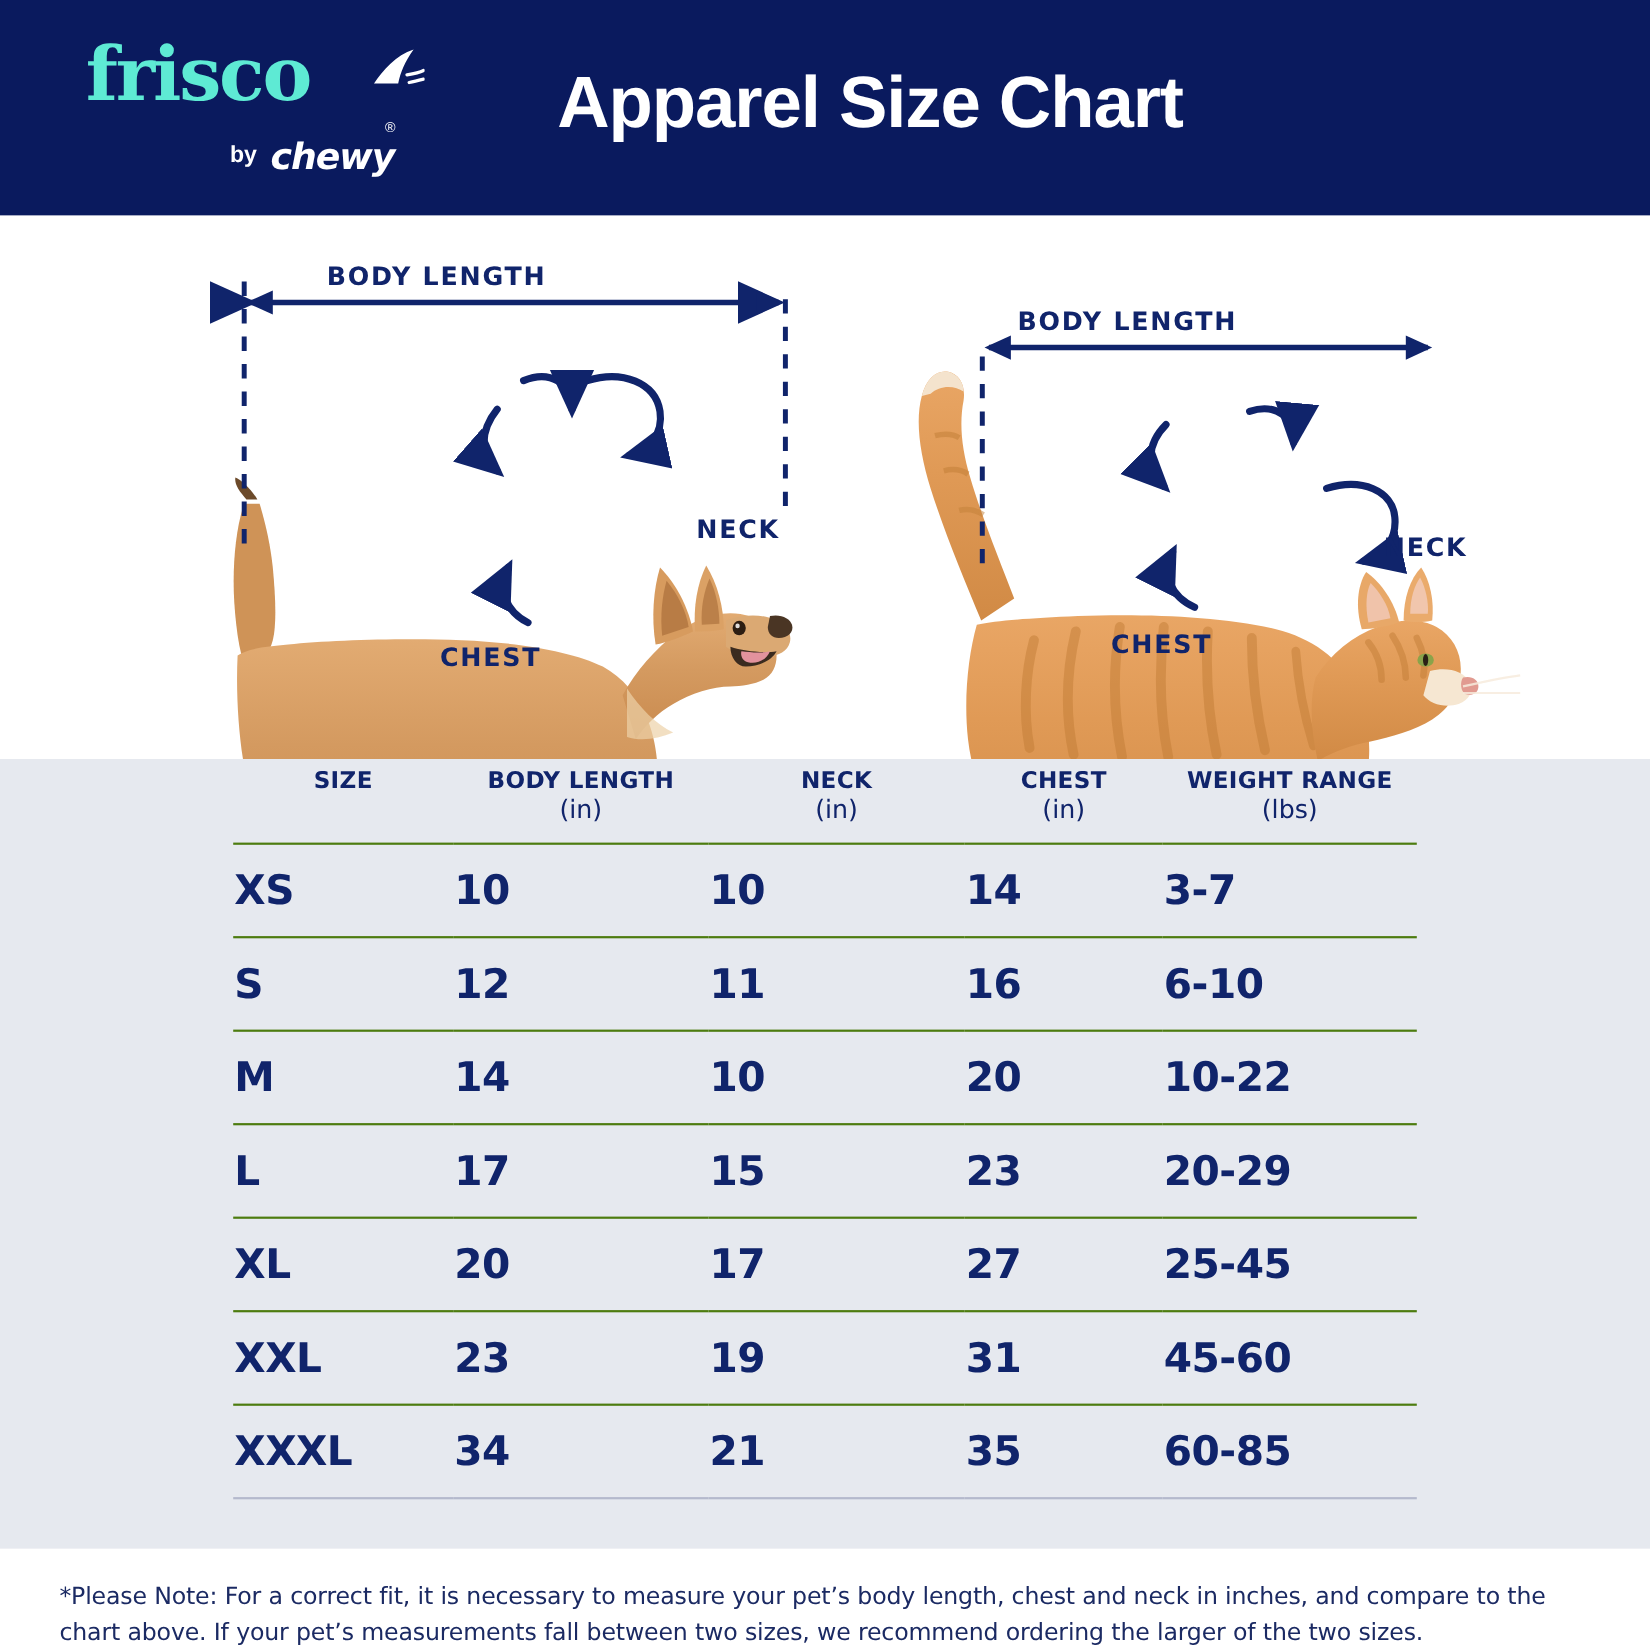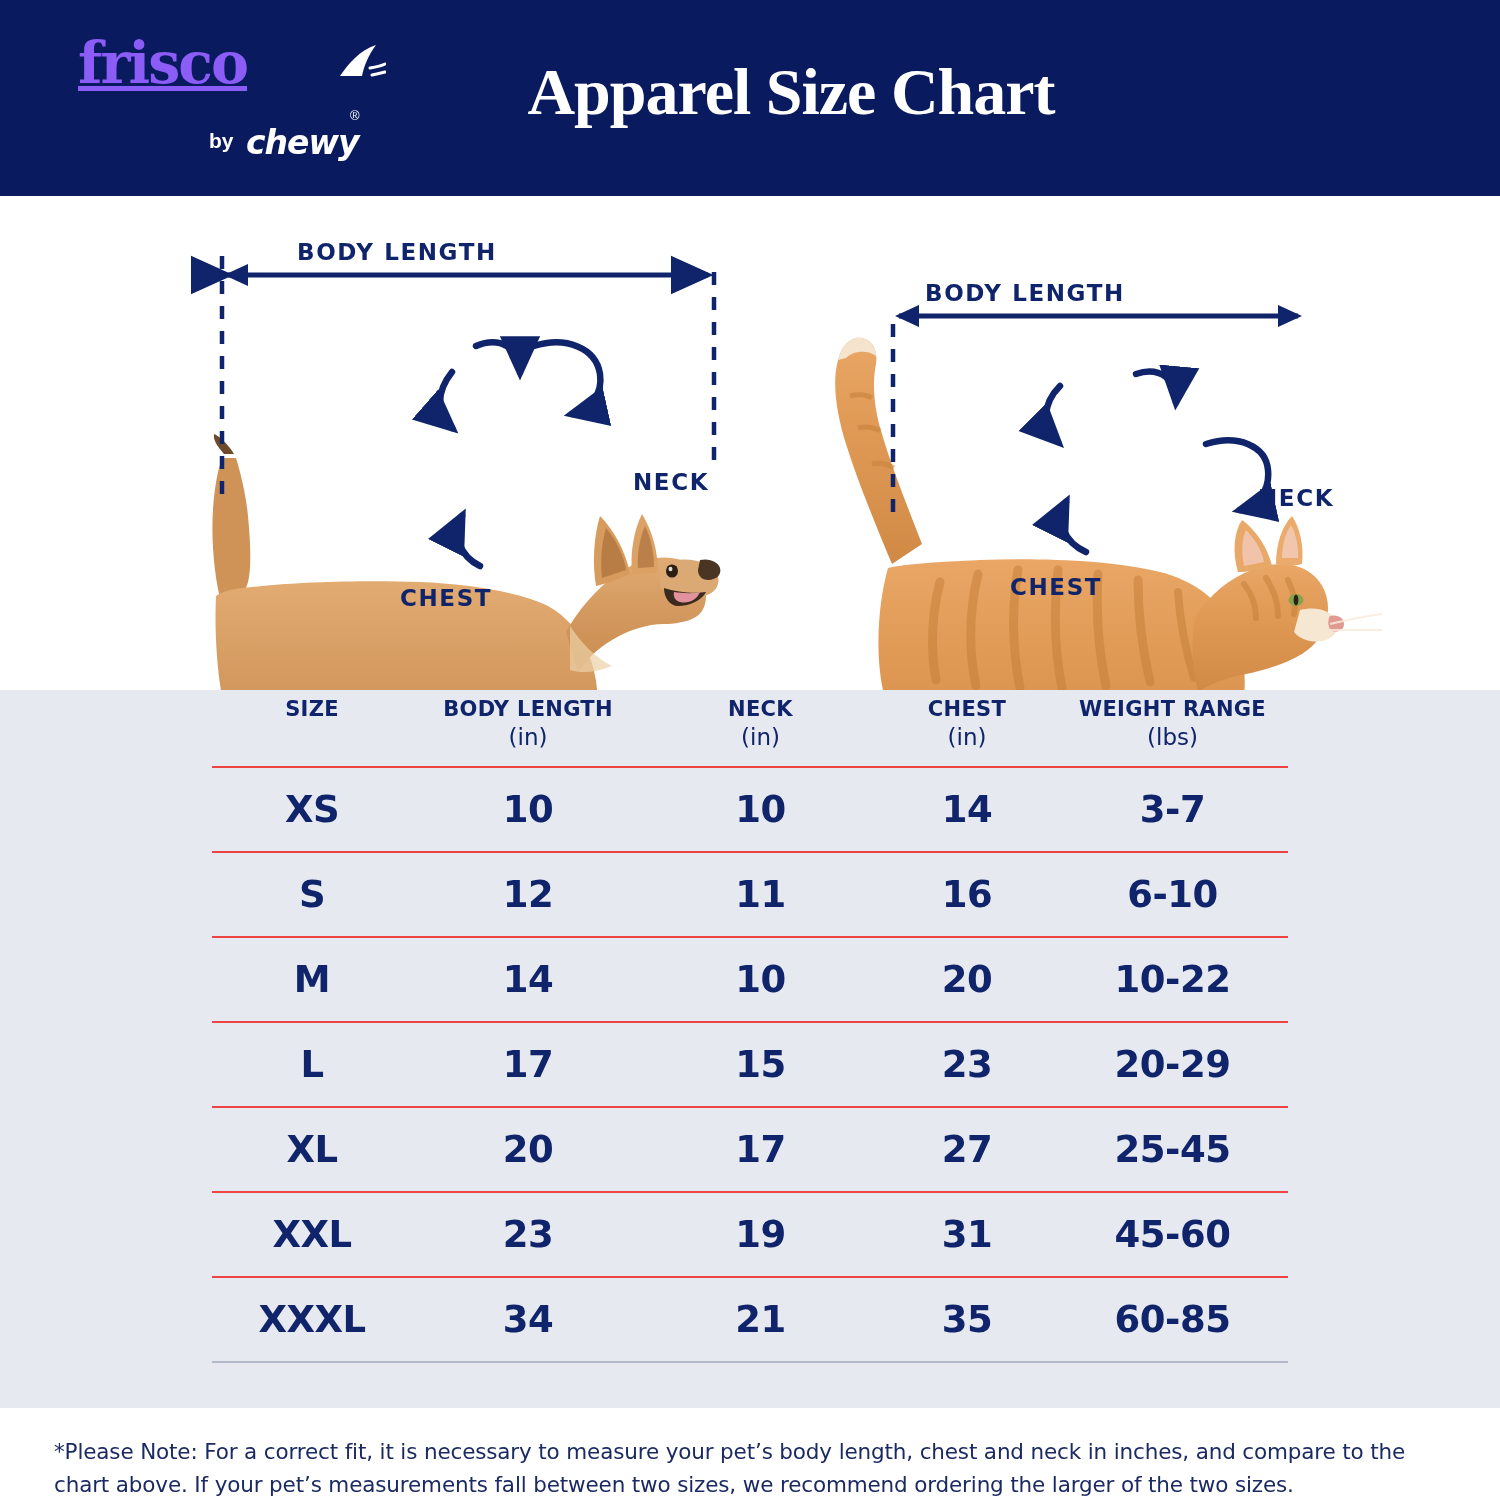--- a/index.html
+++ b/index.html
@@ -29,25 +29,24 @@
   .logo-wrap {
     position: absolute;
     left: 78px; top: 34px;
     width: 300px; height: 130px;
   }
   .logo-frisco {
     position: absolute;
     left: 0; top: 0;
     font-family: "DejaVu Serif", serif;
     font-weight: 700;
-    font-size: 57px;
+    font-size: 68px;
     letter-spacing: -2px;
-    color: #8b5cf6;
+    color: #5eead4;
     line-height: 1;
-    text-decoration: underline;
   }
   .logo-reg {
     position: absolute;
     left: 272px; top: 74px;
     font-family: "Liberation Sans", sans-serif;
     font-size: 13px;
     color: #ffffff;
   }
   .logo-swoosh {
     position: absolute;
@@ -72,21 +71,21 @@
     letter-spacing: -1px;
     color: #ffffff;
   }
   .page-title {
     position: absolute;
     left: 0; top: 54px;
     width: 1500px;
     text-align: center;
     padding-left: 82px;
     box-sizing: border-box;
-    font-family: Liberation Serif, serif;
+    font-family: Liberation Sans, sans-serif;
     font-weight: 700;
     font-size: 66px;
     letter-spacing: -1px;
     color: #ffffff;
   }
 
   
   .illus-area {
     position: absolute;
     left: 0; top: 196px;
@@ -132,23 +131,23 @@
     display: block;
     font-weight: 400;
     font-size: 23px;
     letter-spacing: 0;
   }
   .sizetable td {
     font-family: "DejaVu Sans", sans-serif;
     font-weight: 700;
     font-size: 37px;
     color: #10246b;
-    text-align: center;
+    text-align: left;
     height: 81px;
-    border-top: 2px solid #ef4444;
+    border-top: 2px solid #4d7c0f;
     letter-spacing: -0.5px;
   }
   .sizetable tbody tr:last-child td { border-bottom: 2px solid #b4b9cc; }
   .col-size   { width: 200px; }
   .col-body   { width: 232px; }
   .col-neck   { width: 233px; }
   .col-chest  { width: 180px; }
   .col-weight { width: 231px; }
 
   

